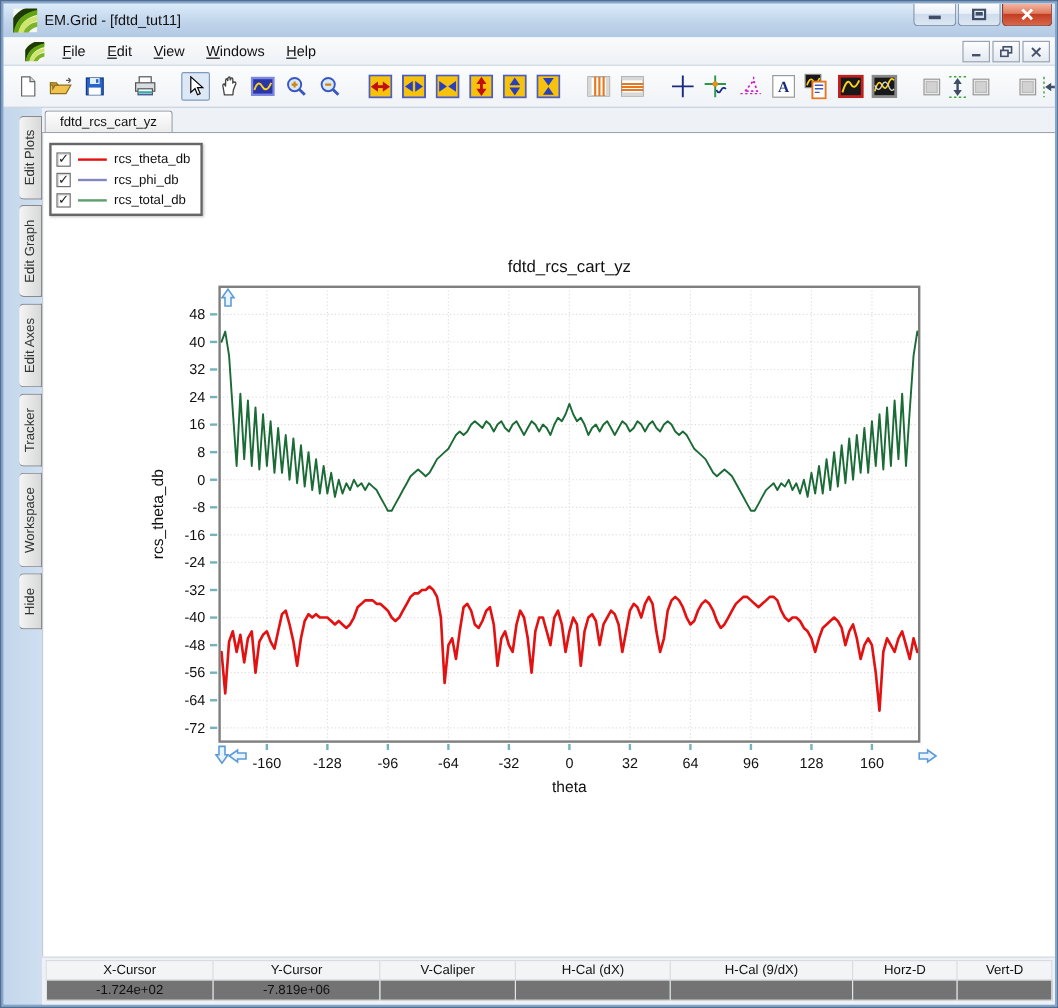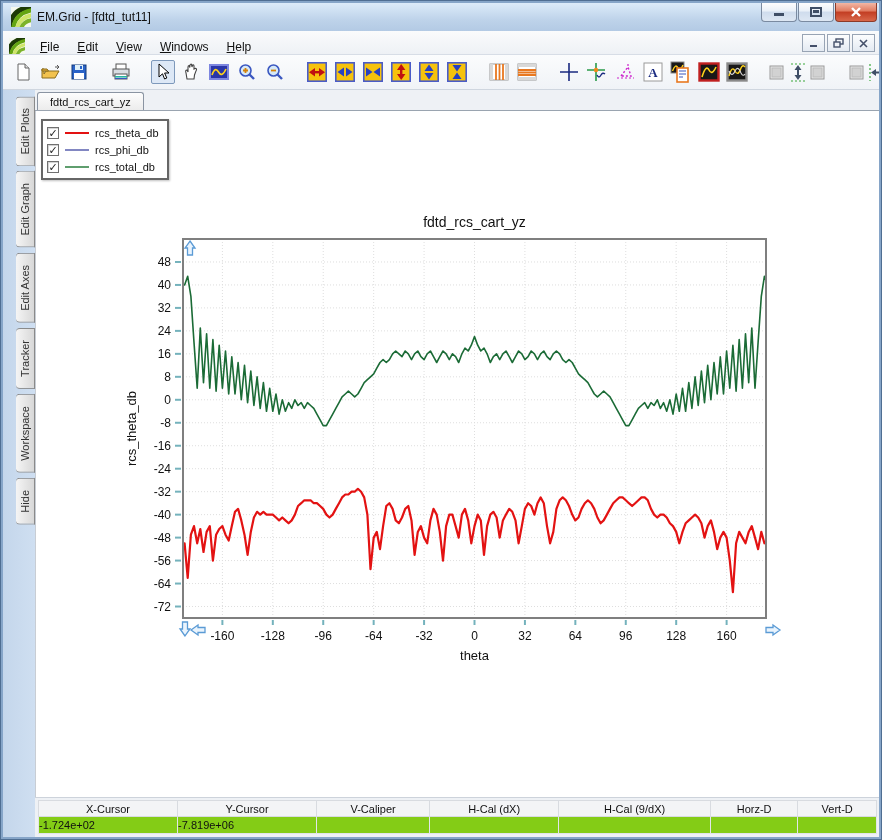--- a/index.html
+++ b/index.html
@@ -12,21 +12,21 @@
   .titlebar { height:28px; background:linear-gradient(#dcebf9,#bed3ea 60%,#b3cae4); display:flex; align-items:center; padding:0 6px; position:relative; }
   .titlebar .logo { width:20px; height:20px; margin:0 6px 0 2px; }
   .title-text { color:#111; font-size:12px; }
   .caption-buttons { position:absolute; right:2px; top:0; display:flex; }
   .cap-btn { width:36px; height:19px; border:1px solid #7a8aa0; border-top:none; border-radius:0 0 4px 4px;
              background:linear-gradient(#fdfdfd,#e9f0f8 45%,#cfdced 50%,#dde7f3); display:flex; align-items:center; justify-content:center; margin-left:1px; }
   .cap-btn svg { display:block; }
   .cap-close { width:42px; background:linear-gradient(#f2b7a4,#e07a5f 45%,#c23d22 50%,#d8674a); border-color:#8c3a28; }
 
   
-  .menubar { height:24px; background:linear-gradient(#fafbfc,#eef1f5); display:flex; align-items:flex-end; padding:0 4px; border-bottom:1px solid #d7dde6; position:relative; }
+  .menubar { height:24px; background:linear-gradient(#fafbfc,#eef1f5); display:flex; align-items:center; padding:0 16px; border-bottom:1px solid #d7dde6; position:relative; }
   .menubar .mini-logo { width:16px; height:16px; margin:0 6px 0 2px; }
   .menu-item { padding:3px 9px; color:#111; cursor:default; }
   .menu-item u { text-decoration:underline; }
   .mdi-buttons { position:absolute; right:4px; top:3px; display:flex; }
   .mdi-btn { width:23px; height:18px; border:1px solid #98a4b4; background:linear-gradient(#fcfdfe,#e4eaf2); margin-left:2px; display:flex; align-items:center; justify-content:center; color:#44506a; font-size:11px; }
 
   
   .toolbar { height:35px; background:linear-gradient(#fbfcfd,#f0f3f7); display:flex; align-items:center; padding:0 8px; gap:4px; border-bottom:1px solid #cfd6df; overflow:hidden; white-space:nowrap; }
   .tb { width:24px; height:24px; display:flex; align-items:center; justify-content:center; flex:0 0 auto; border:1px solid transparent; }
   .tb.pressed { border:1px solid #7e99bb; background:#dde8f6; border-radius:2px; }
@@ -47,21 +47,21 @@
   .legend { position:absolute; left:5px; top:8px; background:#fff; border:2px solid #666; box-shadow:1px 1px 2px rgba(0,0,0,.25); padding:3px 8px 3px 4px; }
   .legend-row { display:flex; align-items:center; gap:6px; height:17px; }
   .legend-check { width:12px; height:12px; border:1px solid #707070; background:#fff; box-shadow:inset 1px 1px 1px #cfcfcf; font-size:11px; line-height:10px; text-align:center; color:#222; }
   .legend-line { width:24px; height:0; border-top:2px solid #000; }
   .legend-label { font-size:11px; color:#111; }
 
   
   .status-wrap { background:#eef1f5; padding:2px 2px 3px 3px; border-top:1px solid #cdd3db; }
   table.status { width:100%; border-collapse:collapse; background:#fff; border:1px solid #bfc5cd; }
   table.status th { font-weight:normal; font-size:11px; background:#f3f4f6; border:1px solid #d8dbe0; height:16px; color:#111;margin-top:40px; }
-  table.status td { font-size:11px; background:#84cc16; border:1px solid #e2e5e9; height:17px; color:#111; }
+  table.status td { font-size:11px; background:#737373; border:1px solid #e2e5e9; height:17px; text-align:center; color:#111; }
 </style>
 </head>
 <body>
 
 <div class="window">
 
   <div class="titlebar">
     <svg class="logo" viewBox="0 0 20 20">
       <rect x="0" y="0" width="20" height="20" fill="#f4f8ee"></rect>
       <path d="M-2 22 Q0 2 20 0" stroke="#1d3a07" stroke-width="5" fill="none"></path>

